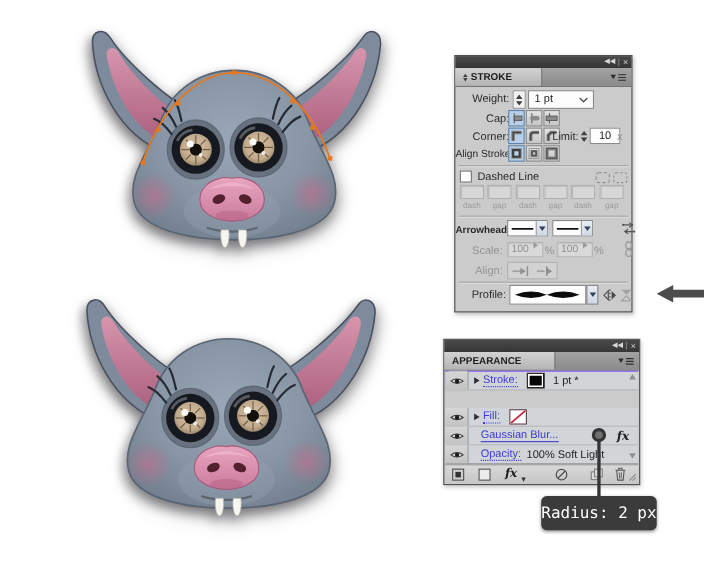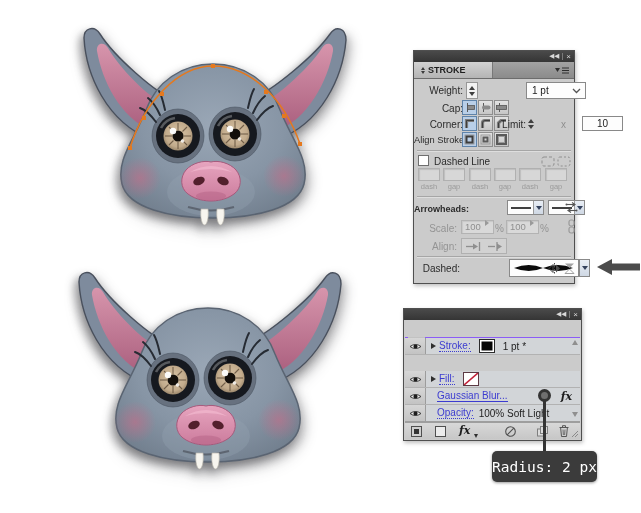--- a/index.html
+++ b/index.html
@@ -26,21 +26,21 @@
   .updown i{display:block;width:0;height:0;border-left:2.5px solid transparent;border-right:2.5px solid transparent;}
   .updown i.u{border-bottom:3px solid #3a3a3a;}
   .updown i.d{border-top:3px solid #3a3a3a;}
   .menu-ic{position:absolute;right:4px;top:4px;}
 
   .lbl{position:absolute;font-size:10px;color:#2b2b2b;text-align:right;white-space:nowrap;}
   .lbl.dis{color:#949494;}
   .sep-h{position:absolute;left:3px;right:3px;height:1px;background:#a6a6a6;box-shadow:0 1px 0 #dedede;}
 
   .combo{position:absolute;background:#fdfdfd;border:1px solid #898989;box-sizing:border-box;
-         font-size:10px;color:#1c1c1c;display:flex;align-items:center;margin-left:46px;}
+         font-size:10px;color:#1c1c1c;display:flex;align-items:center;}
   .stepper{position:absolute;width:12px;height:17px;background:#f2f2f2;border:1px solid #979797;
            box-sizing:border-box;display:flex;flex-direction:column;align-items:center;justify-content:center;gap:2px;}
   .stepper.bare{background:none;border:none;}
   .t-up{width:0;height:0;border-left:3px solid transparent;border-right:3px solid transparent;border-bottom:4px solid #3f3f3f;}
   .t-dn{width:0;height:0;border-left:3px solid transparent;border-right:3px solid transparent;border-top:4px solid #3f3f3f;}
   .chev{margin-left:auto;margin-right:4px;}
 
   .btn3{position:absolute;width:15px;height:15px;background:linear-gradient(#e3e3e3,#c6c6c6);
         border:1px solid #8e8e8e;box-sizing:border-box;display:flex;align-items:center;justify-content:center;}
   .btn3.sel{background:#b9cfe8;border-color:#5f83a9;}
@@ -274,21 +274,21 @@
       <svg width="13" height="13">
           <path d="M3.5,11 V6 L6,3.5 H11" stroke="#7d7d7d" stroke-width="3.2" fill="none"></path>
           <path d="M3.5,11 V6 L6,3.5 H11" stroke="#3e3e3e" stroke-width="1" fill="none"></path>
         </svg>
     </div>
     <div class="lbl" style="top:68px;left:84px;width:28px">Limit:</div>
     <div class="stepper bare" style="top:66px;left:113px;width:8px;height:14px">
         <i class="t-up"></i>
         <i class="t-dn"></i>
       </div>
-    <div class="combo" style="top:65px;left:122px;width:41px;height:15px">
+    <div class="combo" style="top:65px;left:122px;width:28px;height:15px">
       <span style="margin:0 auto">10</span>
     </div>
     <div class="lbl" style="top:68px;left:147px;width:10px;text-align:left;color:#8f8f8f">x</div>
 
     <div class="lbl" style="top:84px;left:0;width:46px;font-size:9.3px">Align Stroke:</div>
     <div class="btn3 sel" style="top:81px;left:48px">
       <svg width="13" height="13">
           <rect x="2" y="2" width="9" height="9" fill="none" stroke="#9a9a9a" stroke-width="1"></rect>
           <rect x="3.5" y="3.5" width="6" height="6" fill="none" stroke="#3d3d3d" stroke-width="2"></rect>
         </svg>
@@ -385,21 +385,21 @@
         </svg>
       <svg width="17" height="11">
           <line x1="1" y1="5.5" x2="8" y2="5.5" stroke="#8f8f8f" stroke-width="1.3"></line>
           <path d="M10,2.5 l5,3 -5,3 Z" fill="#8f8f8f"></path>
           <line x1="10" y1="1" x2="10" y2="10" stroke="#8f8f8f" stroke-width="1.3"></line>
         </svg>
     </div>
 
     <div class="sep-h" style="top:205px"></div>
 
-    <div class="lbl" style="top:212px;left:0;width:46px">Dashed:</div>
+    <div class="lbl" style="top:212px;left:0;width:46px">Profile:</div>
     <div class="combo" style="top:208px;left:49px;width:70px;height:18px">
       <svg width="64" height="14" style="margin:0 auto">
         <path d="M2,7 Q17,1 31,7 Q17,13 2,7 Z M31,7 Q46,1 61,7 Q46,13 31,7 Z" fill="#0a0a0a"></path>
       </svg>
     </div>
     <div class="combo" style="top:208px;left:119px;width:11px;height:18px;background:linear-gradient(#e9eef5,#cfd8e4)">
       <i class="t-dn" style="margin:0 auto;border-top-color:#33415c"></i>
     </div>
     <svg style="position:absolute;top:211px;left:134px" width="13" height="13">
       <path d="M1,6.5 L5,2.5 V10.5 Z" fill="none" stroke="#4a4a4a" stroke-width="1"></path>
@@ -414,20 +414,33 @@
 
   <svg class="profile-arrow" width="44" height="18">
     <path d="M0,9 L15,1 L15,5.5 L43,5.5 L43,12.5 L15,12.5 L15,17 Z" fill="#4c4c4c"></path>
   </svg>
 
   <div class="panel" style="left:403px;top:308px;width:177px;height:131px">
     <div class="minibar">
       <span>◀◀</span>
       <i class="vsep"></i>
       <span style="font-size:8px">×</span>
+    </div>
+    <div class="tabrow">
+      <div class="tab" style="width:86px">
+        <span>APPEARANCE</span>
+      </div>
+      <svg class="menu-ic" width="15" height="9">
+        <path d="M0,2 h5 l-2.5,4 Z" fill="#2e2e2e"></path>
+        <g stroke="#2e2e2e" stroke-width="1">
+            <line x1="7" y1="2" x2="14" y2="2"></line>
+            <line x1="7" y1="4.5" x2="14" y2="4.5"></line>
+            <line x1="7" y1="7" x2="14" y2="7"></line>
+          </g>
+      </svg>
     </div>
 
     <div class="ap-row" style="top:28px;background:#8b5cf6">
       <span class="path-thumb"></span>
       <span style="font-size:10px;font-weight:bold;color:#1e1e1e;margin-left:11px">Path</span>
     </div>
 
     <div class="ap-row" style="top:29px">
       <span class="eyecell">
         <svg width="13" height="9">

